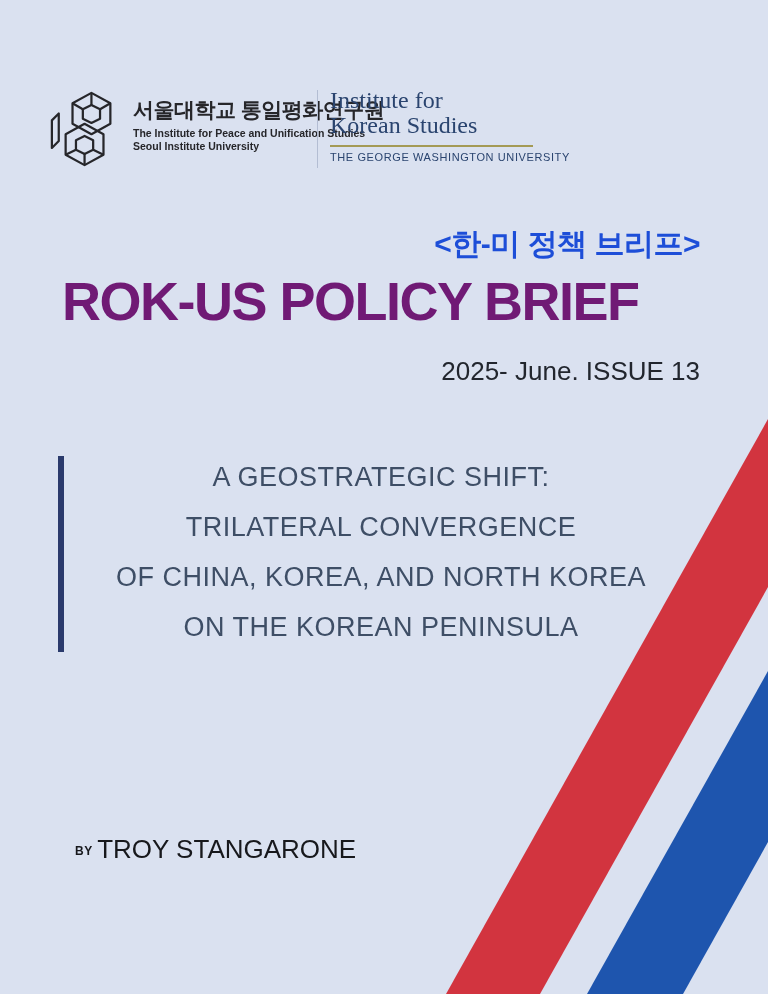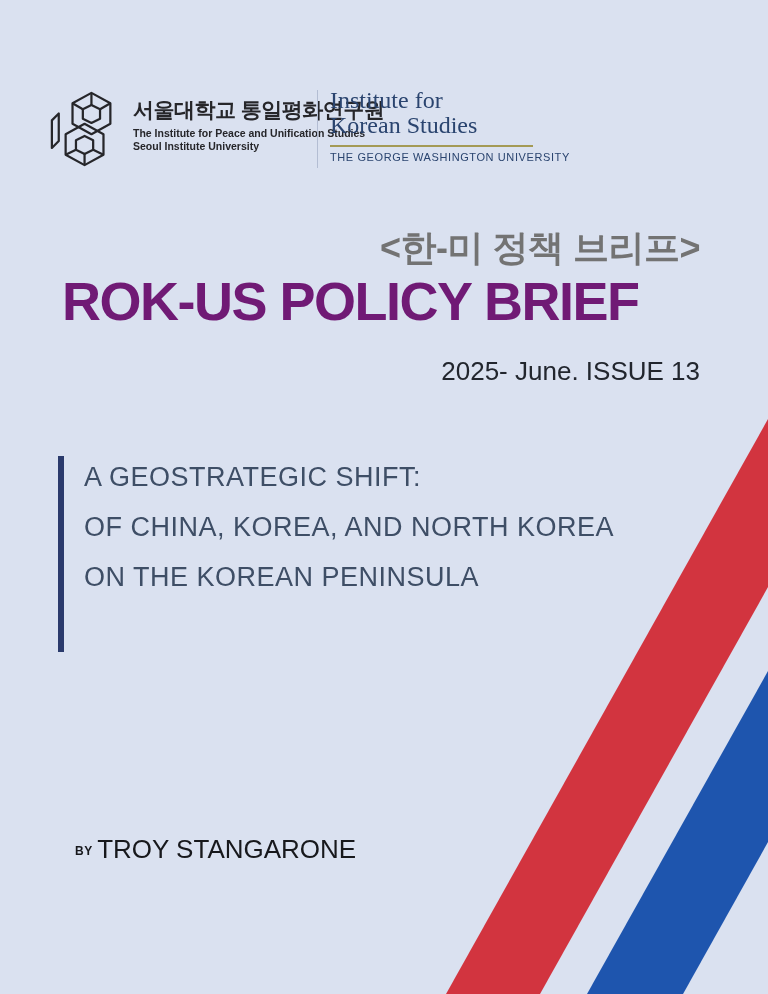--- a/index.html
+++ b/index.html
@@ -40,21 +40,21 @@
   }
   .gw-rule { width: 203px; height: 2px; background: #a49a55; margin-top: 7px; }
   .gw-univ {
     font-size: 11px; font-weight: normal; color: #2a446f;
     letter-spacing: 0.6px; margin-top: 4px; white-space: nowrap;
   }
 
   
   .kicker {
     position: absolute; top: 224px; right: 68px;
-    font-size: 36px; font-weight: bold; color: #737373;
+    font-size: 30px; font-weight: bold; color: #1d4ed8;
     letter-spacing: -0.5px; white-space: nowrap;
   }
   .main-title {
     position: absolute; top: 270px; left: 62px; width: 644px;
     font-size: 54px; font-weight: bold; color: #701a75;
     letter-spacing: -1.5px; white-space: nowrap;
   }
   .issue-line {
     position: absolute; top: 356px; right: 68px;
     font-size: 26px; color: #22262e; letter-spacing: 0px; white-space: nowrap;
@@ -62,21 +62,21 @@
 
   
   .article-block { position: absolute; top: 452px; left: 58px; width: 620px; }
   .article-bar {
     position: absolute; left: 0; top: 4px; width: 6px; height: 196px;
     background: #2a3a6c;
   }
   .article-title {
     margin-left: 26px;
     font-size: 27px; color: #3e4e66; letter-spacing: 0.5px;
-    line-height: 50px; font-weight: normal;
+    line-height: 50px; font-weight: normal; text-align: center;
   }
   .article-title div { white-space: nowrap; }
 
   
   .byline { position: absolute; top: 834px; left: 75px; white-space: nowrap; color: #17181c; }
   .byline .by { font-size: 12px; font-weight: bold; letter-spacing: 0.5px; vertical-align: 3px; }
   .byline .author { font-size: 26px; font-weight: 500; letter-spacing: 0px; }
 
   
   .stripes { position: absolute; inset: 0; pointer-events: none; }
@@ -129,20 +129,21 @@
   <div class="kicker">&lt;한-미 정책 브리프&gt;</div>
 
   <h1 class="main-title">ROK-US POLICY BRIEF</h1>
 
   <div class="issue-line">2025- June. ISSUE 13</div>
 
   <div class="article-block">
     <div class="article-bar"></div>
     <div class="article-title">
       <div>A GEOSTRATEGIC SHIFT:</div>
+      <div>TRILATERAL CONVERGENCE</div>
       <div>OF CHINA, KOREA, AND NORTH KOREA</div>
       <div>ON THE KOREAN PENINSULA</div>
     </div>
   </div>
 
   <div class="byline">
     <span class="by">BY</span>
     <span class="author">TROY STANGARONE</span>
   </div>
 

